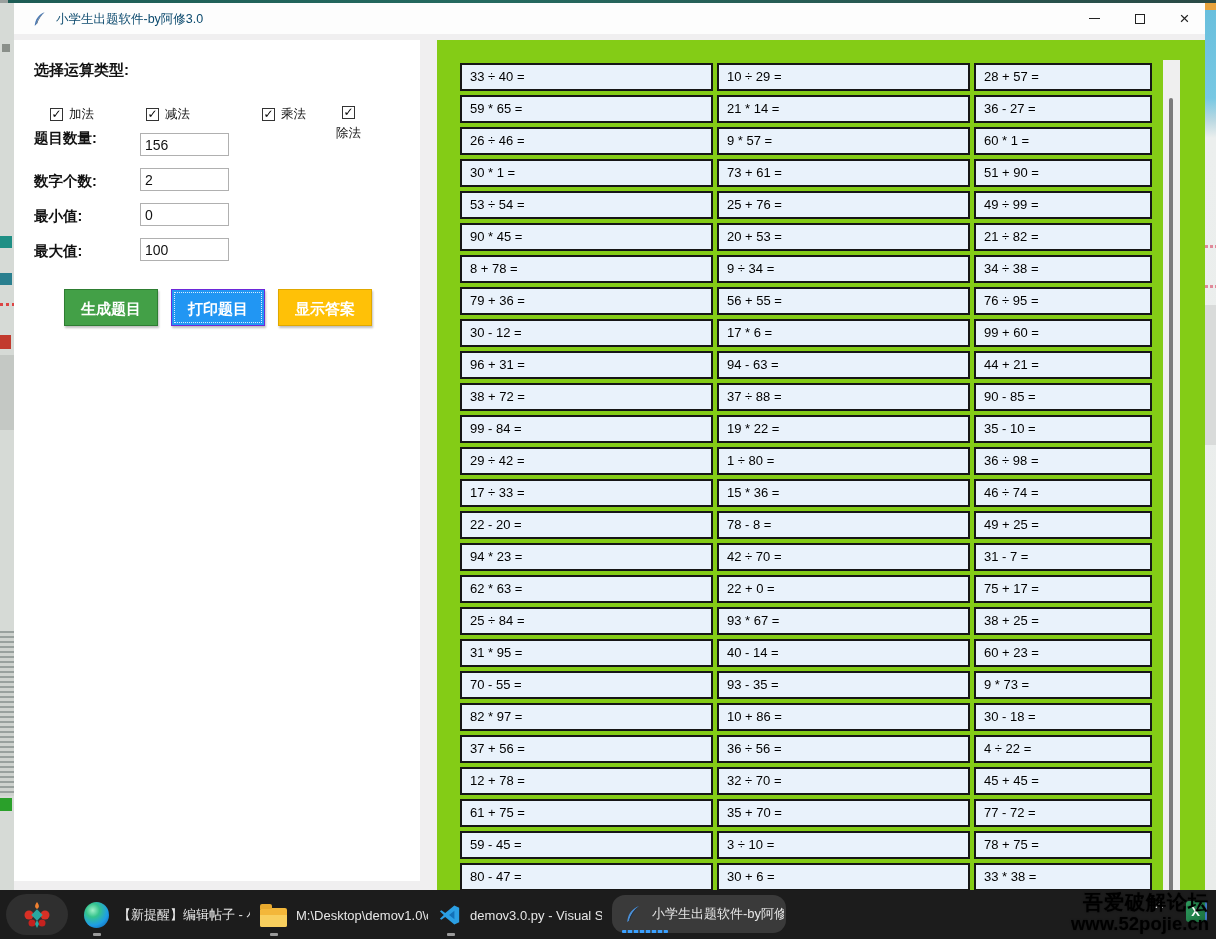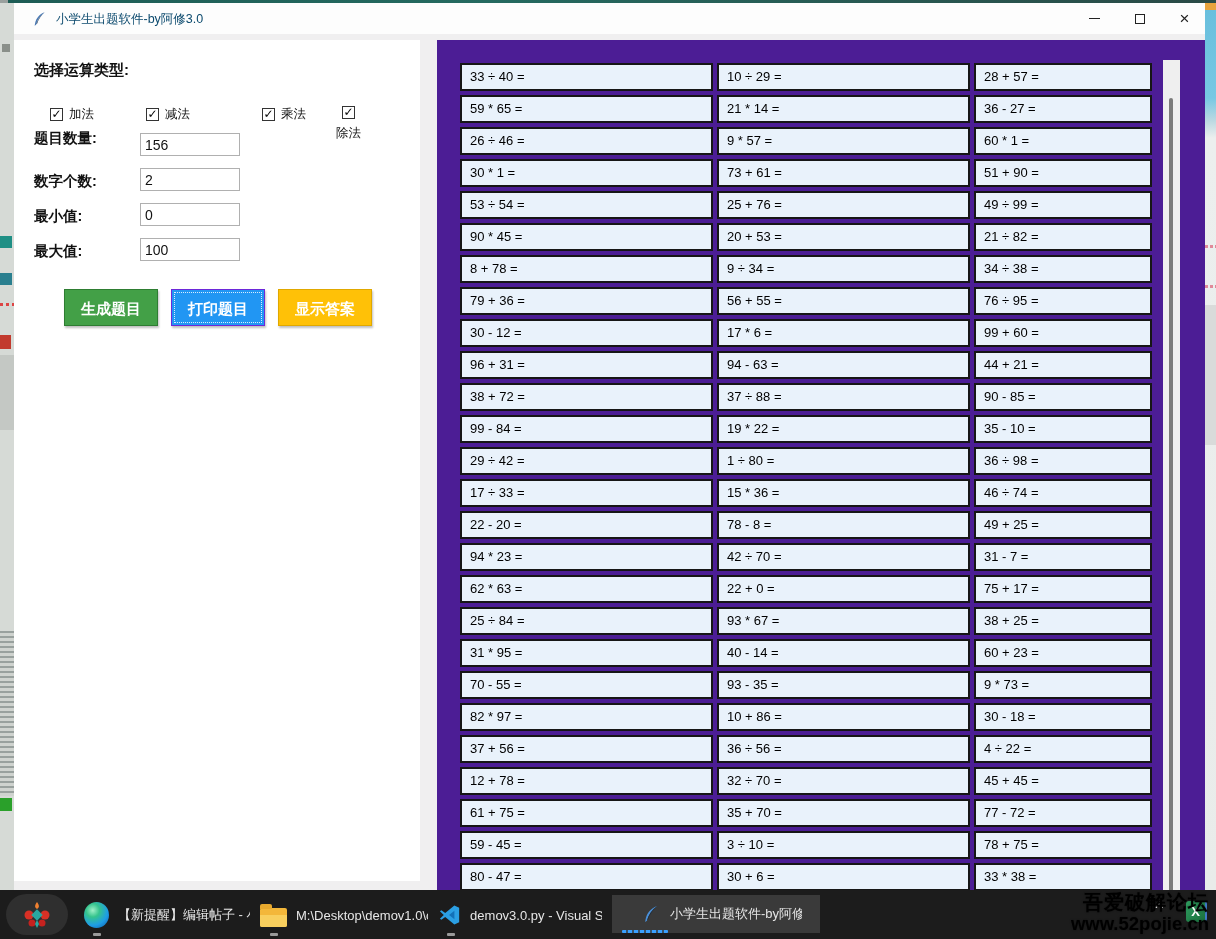--- a/index.html
+++ b/index.html
@@ -41,53 +41,53 @@
 
   
   .left-card { position:absolute; left:14px; top:40px; width:406px; height:841px; background:#ffffff; }
   .h-type { position:absolute; left:20px; top:21px; font-size:15px; font-weight:bold; color:#111; }
   .cb { position:absolute; top:66px; display:flex; align-items:center; gap:6px; cursor:default; }
   .cb1{ left:36px; } .cb2{ left:132px; } .cb3{ left:248px; } .cb4{ left:322px;flex-direction:column; }
   .cbbox { width:13px; height:13px; background:#fff; border:1px solid #333; position:relative; display:inline-block; }
   .cbbox::after { content:"✓"; position:absolute; left:0.5px; top:-2.5px; font-size:12px; font-weight:bold; color:#000; }
   .cblabel { font-size:12.5px; color:#111; }
   .field-label { position:absolute; left:20px; font-size:14.5px; font-weight:bold; color:#111; }
-  .field-input { position:absolute; left:126px; width:100px; height:23px; border:1px solid #b0b0b0; background:#fff;
+  .field-input { position:absolute; left:126px; width:89px; height:23px; border:1px solid #b0b0b0; background:#fff;
     font-size:14px; color:#111; padding:0 4px; font-family:inherit; }
   .fl1{ top:89px; } .fi1{ top:93px; }
   .fl2{ top:132px; } .fi2{ top:128px; }
   .fl3{ top:167px; } .fi3{ top:163px; }
   .fl4{ top:202px; } .fi4{ top:198px; }
   .btn { position:absolute; top:249px; width:94px; height:37px; color:#fff; font-weight:bold; font-size:15px;
     text-align:center; line-height:37px; cursor:pointer; box-shadow:1px 2px 2px rgba(0,0,0,0.25); }
   .btn-green { left:50px; background:#43a047; border:1px solid #2e7d32; }
   .btn-blue  { left:157px; background:#2196f3; border:1px solid #6d28d9; outline:1px dotted #d7ecff; outline-offset:-4px; }
   .btn-amber { left:264px; background:#ffc107; border:1px solid #e0a800; }
 
   
-  .right-card { position:absolute; left:437px; top:40px; width:768px; height:850px; background:#4c1d95; }
+  .right-card { position:absolute; left:437px; top:40px; width:768px; height:850px; background:#84cc16; }
   .problems-clip { position:absolute; left:0; top:0; width:726px; height:850px; overflow:hidden; }
   .pcol { position:absolute; top:23px; }
   .pcol.c1 { left:23px; width:253px; }
   .pcol.c2 { left:280px; width:253px; }
   .pcol.c3 { left:537px; width:178px; }
   .pbox { height:28px; margin-bottom:4px; background:#e9f2fb; border:2px solid #161616;
     font-size:13px; color:#000; line-height:24px; padding-left:8px; white-space:nowrap; overflow:hidden; }
   .vscroll { position:absolute; left:726px; top:20px; width:17px; height:830px; background:#efefef; }
   .vthumb { position:absolute; left:6px; top:38px; width:4px; height:807px; background:#7b7b7b; border-radius:2px; }
 
   
   .taskbar { position:absolute; left:0; top:890px; width:1216px; height:49px; background:#1c1c1c; }
   .start-pill { position:absolute; left:6px; top:4px; width:62px; height:41px; background:#2f2f2f; border-radius:21px;
     display:flex; align-items:center; justify-content:center; }
   .tb-item { position:absolute; top:6px; height:38px; display:flex; align-items:center; gap:9px; color:#e6e6e6; font-size:13px; }
   .tb-edge { left:84px; width:166px; }
   .tb-folder { left:260px; width:168px; }
   .tb-vscode { left:438px; width:164px; }
-  .tb-active { left:612px; width:208px; background:#3a3a3a; border-radius:0; padding-left:12px; top:5px; height:38px;justify-content:center; }
+  .tb-active { left:612px; width:174px; background:#3a3a3a; border-radius:13px; padding-left:12px; top:5px; height:38px; }
   .tb-label { white-space:nowrap; overflow:hidden; max-width:132px; }
   .run-dash { position:absolute; width:8px; height:2.5px; background:#9a9a9a; border-radius:1px; top:43px; }
   .rd-edge { left:93px; } .rd-folder { left:270px; } .rd-vscode { left:447px; }
   .active-underline { position:absolute; left:622px; top:40px; width:46px; height:3px;
     background:repeating-linear-gradient(90deg,#3aa0ff 0 4px,rgba(58,160,255,0.25) 4px 6px); border-radius:1px; }
 
   .edge-icon { width:26px; height:26px; border-radius:50%;
     background:radial-gradient(circle at 35% 32%,#9ff0c8 0%,#35c48d 28%,#1e9de6 62%,#0c59a4 100%); }
   .folder-icon { position:relative; width:27px; height:19px; background:#f3b73a; border-radius:2px; margin-top:4px; }
   .folder-icon::before { content:""; position:absolute; left:0; top:-4px; width:12px; height:5px; background:#e8a92e; border-radius:2px 2px 0 0; }

